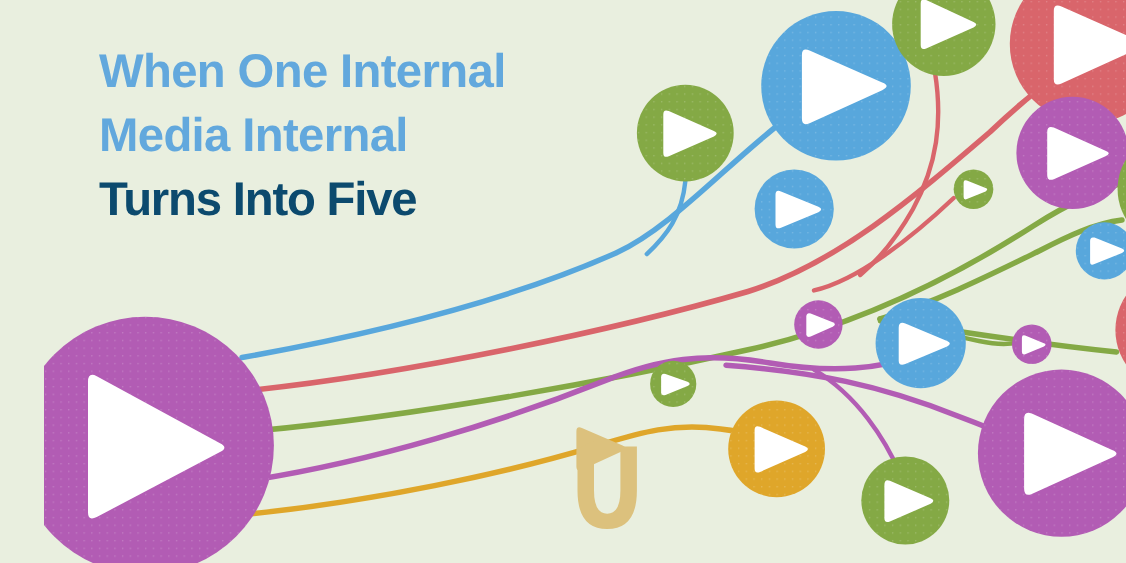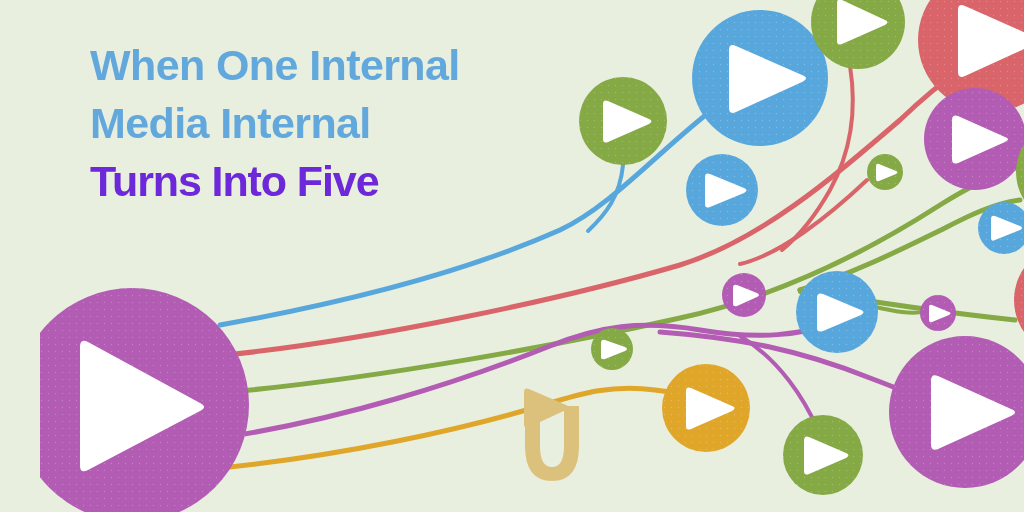--- a/index.html
+++ b/index.html
@@ -42,21 +42,21 @@
   .hl-line {
     display: block;
     font-family: "Liberation Sans", sans-serif;
     font-weight: bold;
     font-size: 43px;
     line-height: 58px;
     letter-spacing: -0.6px;
     white-space: nowrap;
   }
   .hl-light { color: #62a8dd; }
-  .hl-dark  { color: #6d28d9; letter-spacing: -1.1px; }
+  .hl-dark  { color: #0c4a6e; letter-spacing: -1.1px; }
 </style>
 </head>
 <body>
 
 <div id="banner">
 
   <svg id="artwork" viewBox="0 0 1024 512" xmlns="http://www.w3.org/2000/svg" aria-hidden="true">
     <defs>
       <pattern id="dots" width="7" height="7" patternUnits="userSpaceOnUse">
         <circle cx="1.5" cy="1.5" r="0.7" fill="#ffffff" opacity="0.22"></circle>

